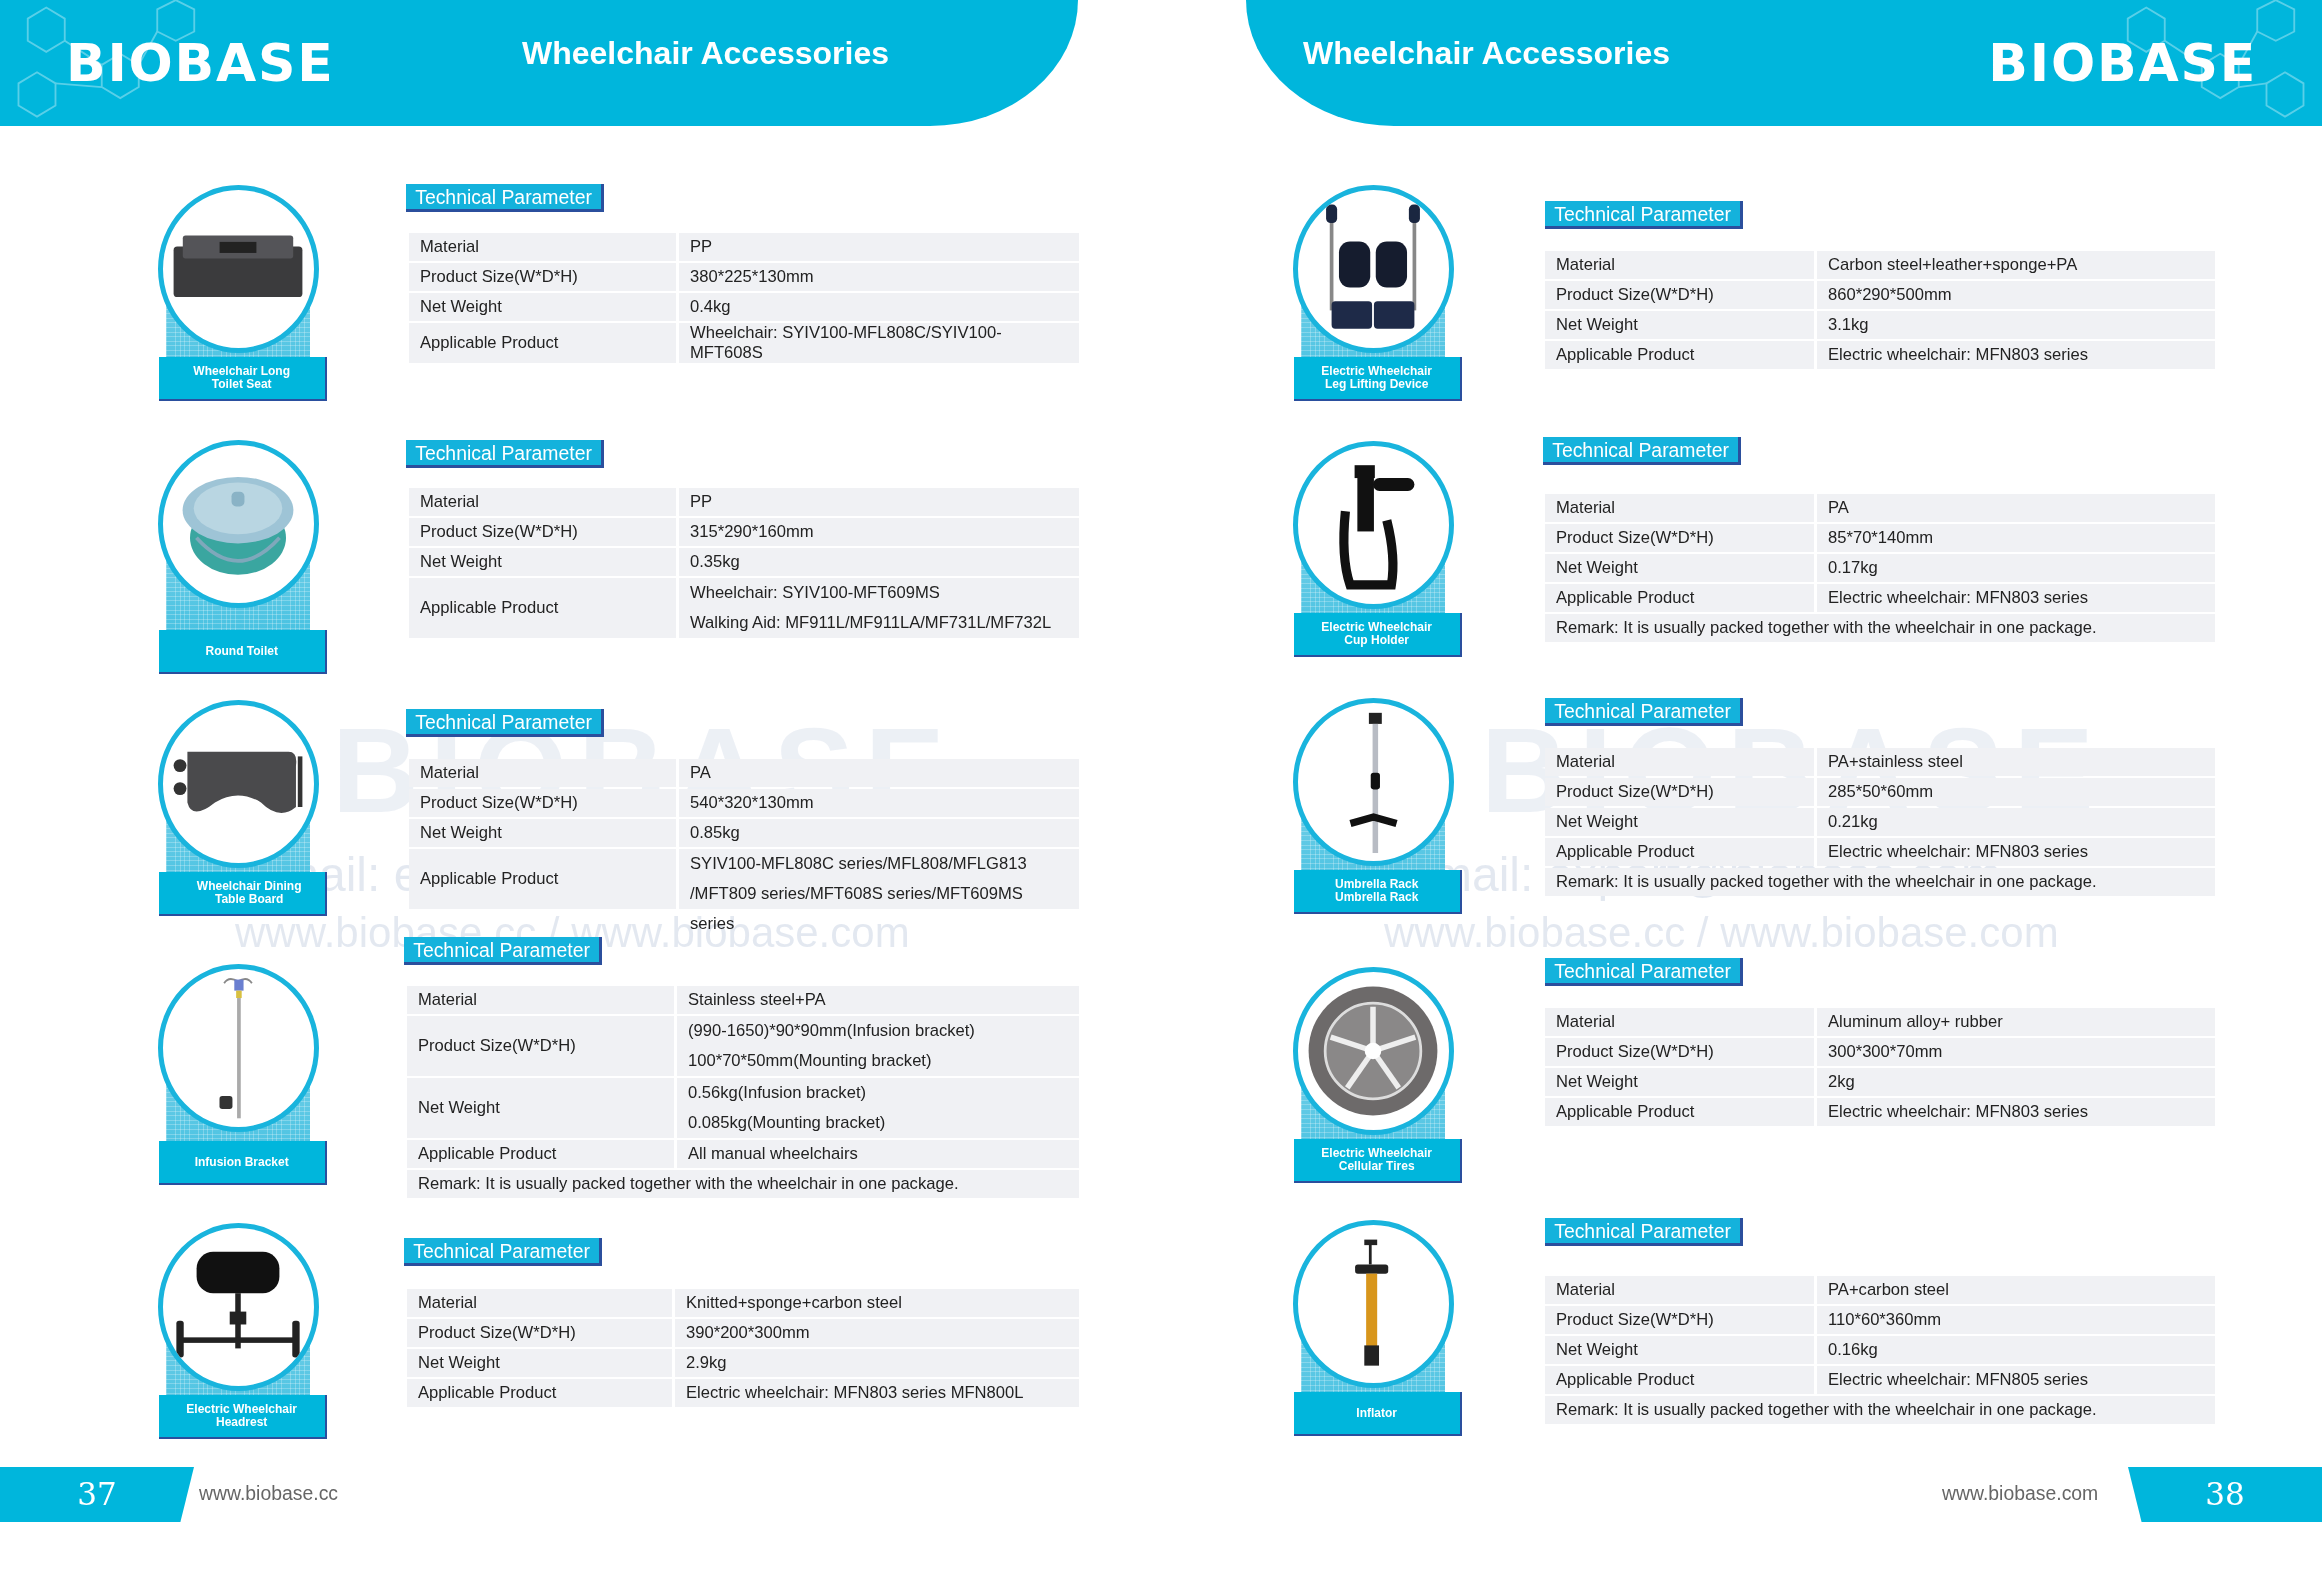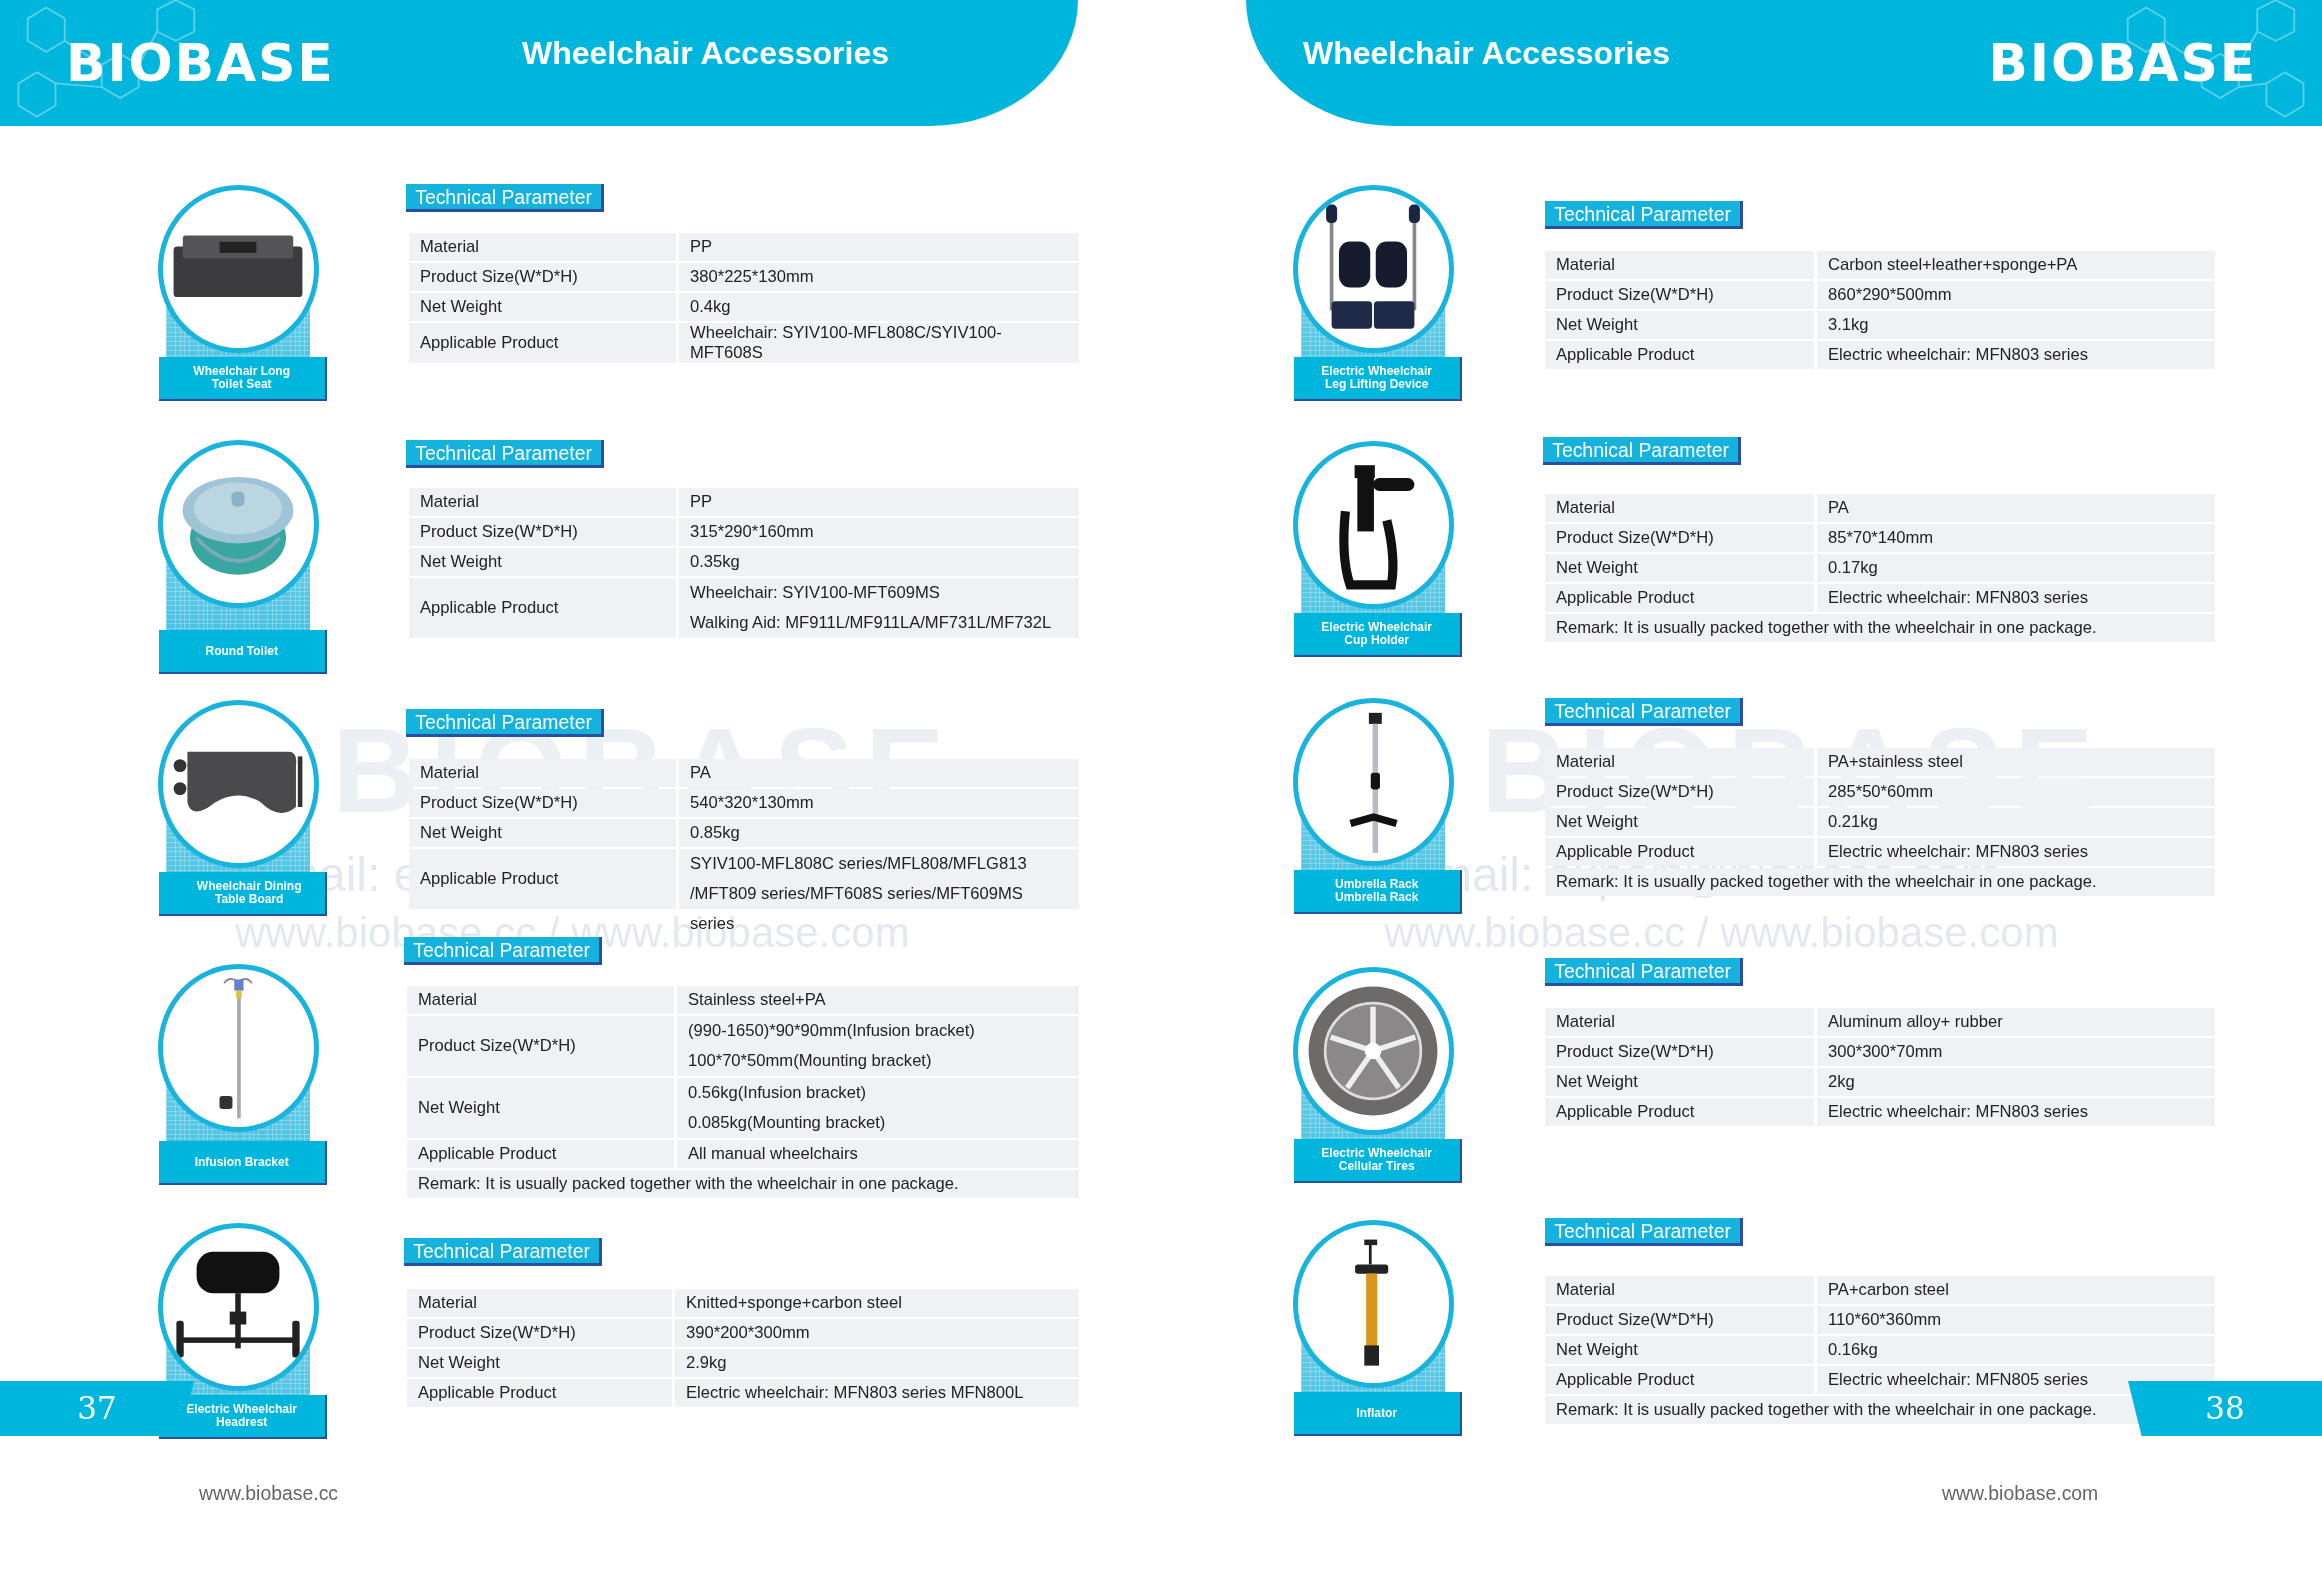--- a/index.html
+++ b/index.html
@@ -33,21 +33,21 @@
   .caption { position: absolute; left: 3.7px; width: 168px; height: 44px; background: #00b6dc; border-right: 2.8px solid #2a4f9e; border-bottom: 2.8px solid #2a4f9e; color: #fff; font-weight: bold; font-size: 12px; text-align: center; line-height: 13px; display: flex; align-items: center; justify-content: center; white-space: pre-line; }
 
   .tp { position: absolute; height: 28px; background: #14b2dc; color: #fff; font-size: 19.4px; padding: 1.8px 9.2px; border-right: 3.7px solid #2b4f9d; border-bottom: 3.7px solid #2b4f9d; white-space: nowrap; }
 
   .spec { position: absolute; border-collapse: separate; border-spacing: 0 2.8px; font-size: 16.6px; color: #222; }
   .spec td { background: #f0f1f4; padding: 0 11px; height: 28px; vertical-align: middle; }
   .spec td.k { border-right: 3.7px solid #fff; }
   .spec .multi div { height: 30px; line-height: 30px; }
 
   
-  .foot { position: absolute; top: 1381px; height: 55px; background: #00b6dc; color: #fff; font-family: "DejaVu Serif", serif; font-size: 31px; line-height: 55px; text-align: center; }
+  .foot { position: absolute; top: 1467px; height: 55px; background: #00b6dc; color: #fff; font-family: "DejaVu Serif", serif; font-size: 31px; line-height: 55px; text-align: center; }
   .foot-left { left: 0; width: 194px; clip-path: polygon(0 0, 100% 0, 93% 100%, 0 100%); }
   .foot-right { right: 0; width: 194px; clip-path: polygon(0 0, 100% 0, 100% 100%, 7% 100%); }
   .foot-url { position: absolute; top: 1482px; font-size: 19.4px; color: #666; }
 
   .ico { display: block; }
 </style>
 </head>
 <body>
 
 <div class="hdr hdr-left">

